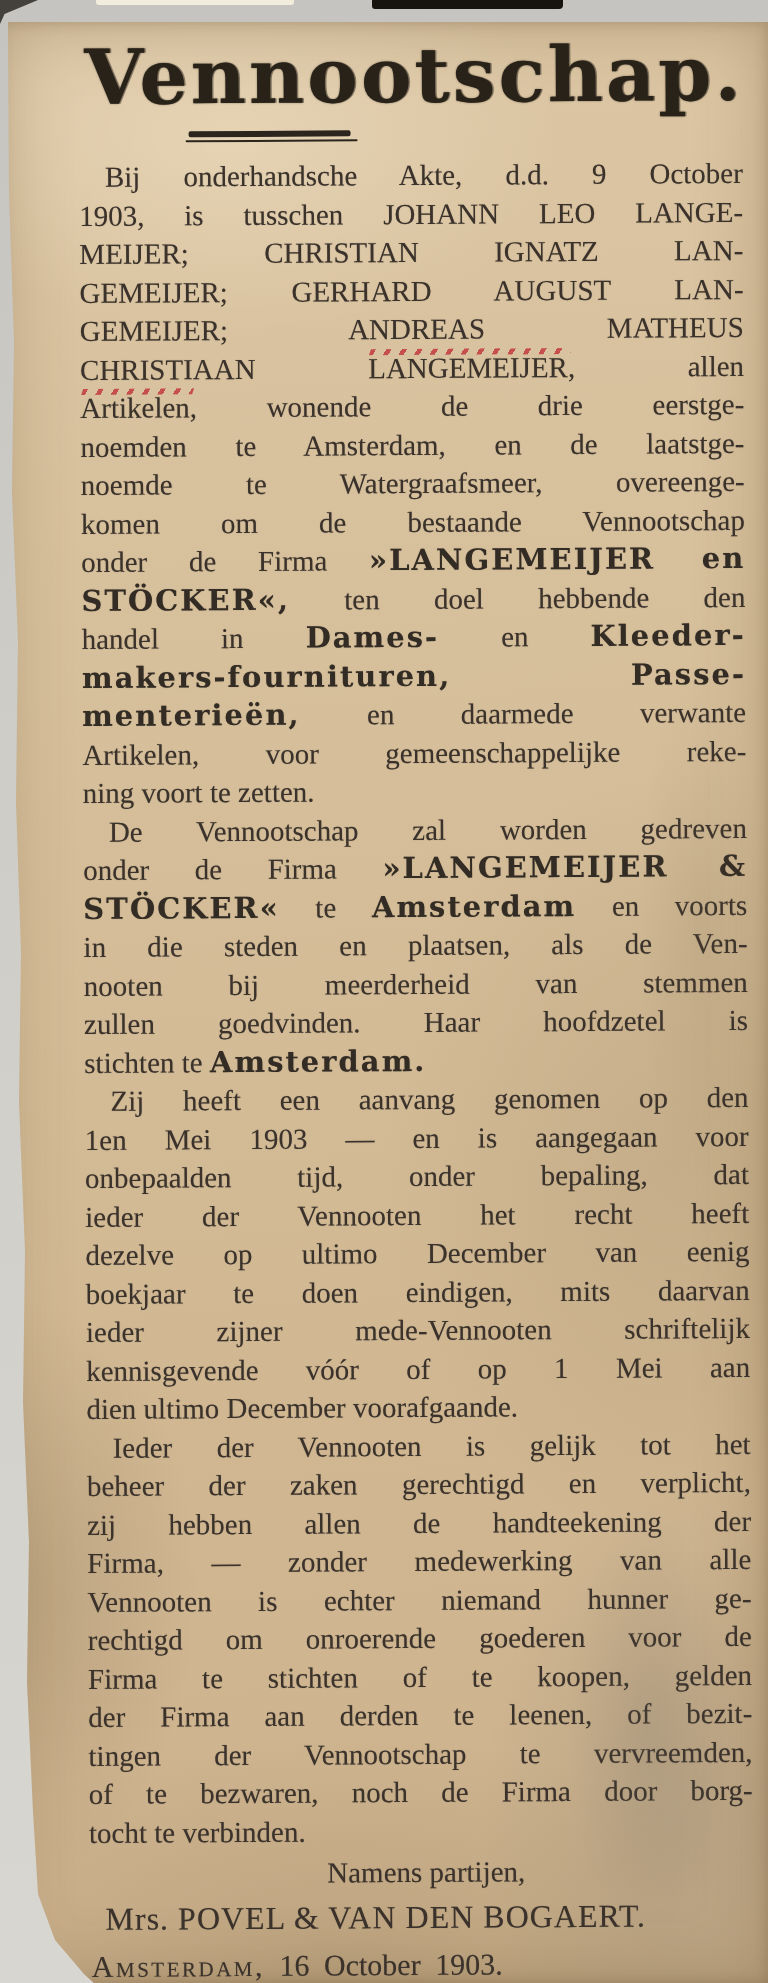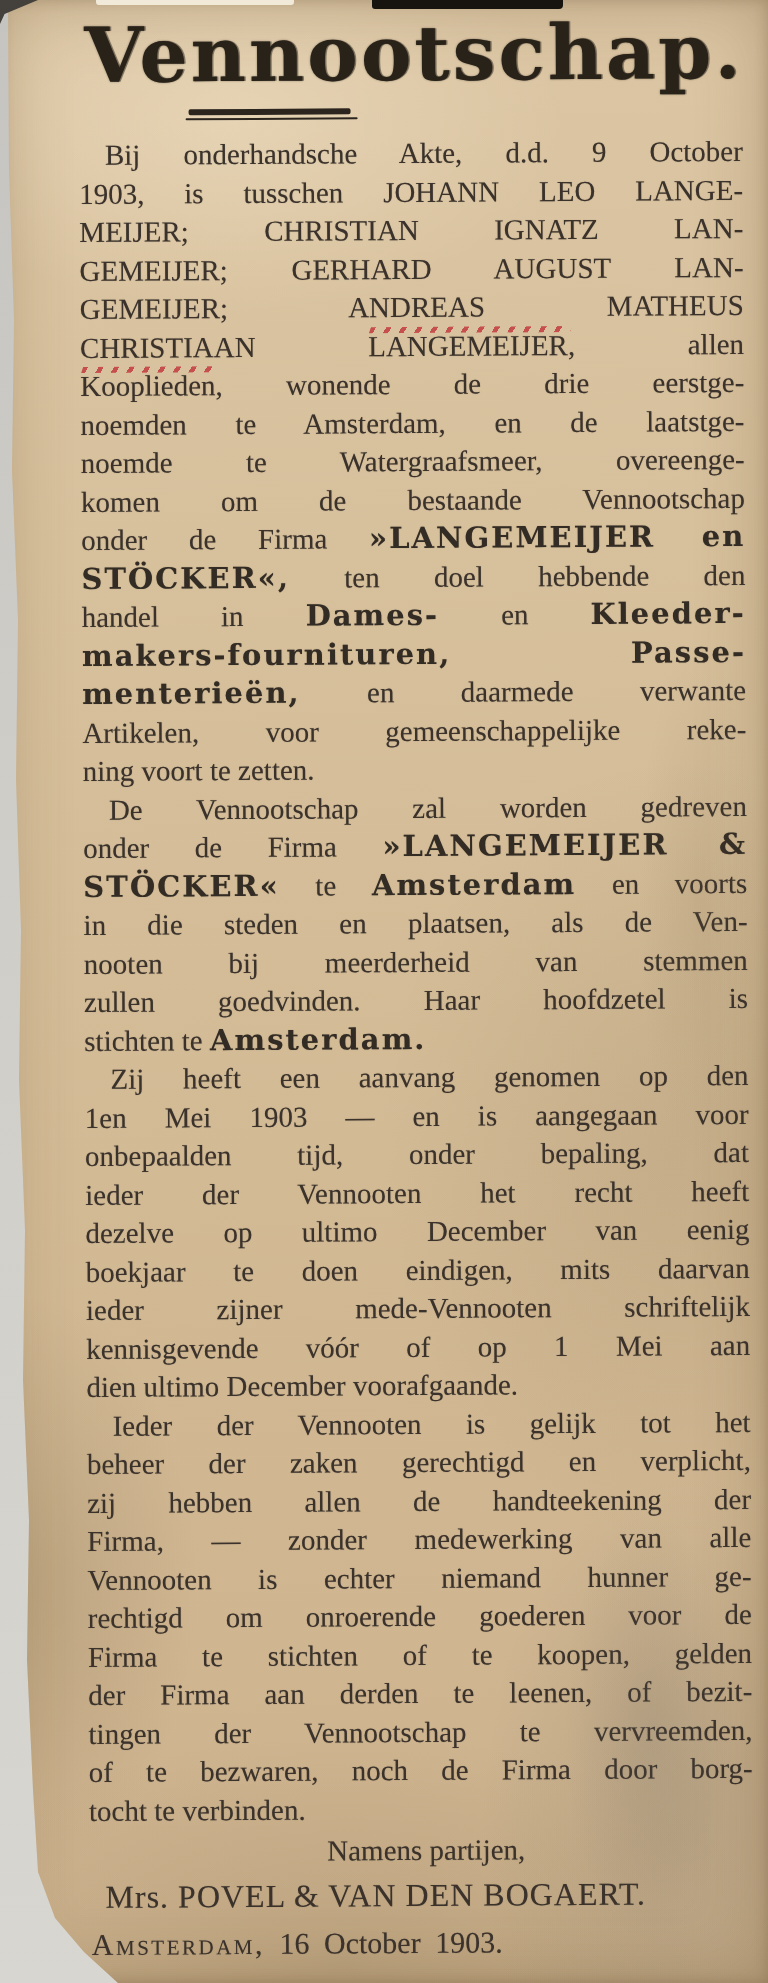--- a/index.html
+++ b/index.html
@@ -19,20 +19,21 @@
       19px 1080px, 21px 930px, 16px 780px, 18px 620px,
       12px 470px, 14px 320px, 9px 170px);
     background:
       radial-gradient(ellipse 520px 300px at 30% 6%, rgba(255,246,222,.30), transparent 65%),
       radial-gradient(ellipse 420px 560px at 88% 58%, rgba(115,95,62,.14), transparent 70%),
       radial-gradient(ellipse 300px 500px at 90% 92%, rgba(105,100,90,.20), transparent 70%),
       radial-gradient(ellipse 620px 320px at 45% 99%, rgba(110,88,58,.16), transparent 72%),
       radial-gradient(ellipse 260px 420px at 2% 80%, rgba(112,92,62,.22), transparent 70%),
       linear-gradient(176deg,#dcc6a4 0%,#d7c09c 28%,#d2ba95 58%,#cfb590 82%,#cbb18c 100%);
     box-shadow: inset 0 0 70px rgba(92,70,38,.30), inset 0 0 14px rgba(80,58,30,.25);
+    margin-top: 22px;
   }
 
   
   .mark-topleft  { position:absolute; top:0; left:0; width:38px; height:24px; background:#44403b;
                    clip-path:polygon(0 0,100% 0,12% 58%,0 100%); }
   .mark-topbar   { position:absolute; top:0; left:372px; width:191px; height:9px; background:#17140f;
                    border-radius:0 0 4px 3px; }
   .mark-topsliver{ position:absolute; top:0; left:96px; width:198px; height:5px;
                    background:rgba(245,239,223,.92); border-radius:0 0 3px 3px; }
 
@@ -99,21 +100,21 @@
     <div class="body-text">
 
       <p>
         </p>
         <div class="ln ind">Bij onderhandsche Akte, d.d. 9 October</div>
         <div class="ln">1903, is tusschen JOHANN LEO LANGE-</div>
         <div class="ln">MEIJER; CHRISTIAN IGNATZ LAN-</div>
         <div class="ln">GEMEIJER; GERHARD AUGUST LAN-</div>
         <div class="ln">GEMEIJER; ANDREAS MATHEUS</div>
         <div class="ln"><span>CHRISTIAAN </span><span class="redmark">LANGEMEIJER,</span><span> allen</span></div>
-        <div class="ln"><span class="redmark">Kooplieden,</span><span> wonende de drie eerstge-</span></div>
+        <div class="ln"><span class="redmark">Artikelen,</span><span> wonende de drie eerstge-</span></div>
         <div class="ln">noemden te Amsterdam, en de laatstge-</div>
         <div class="ln">noemde te Watergraafsmeer, overeenge-</div>
         <div class="ln">komen om de bestaande Vennootschap</div>
         <div class="ln"><span>onder de Firma </span><span class="antique">»LANGEMEIJER en</span></div>
         <div class="ln"><span class="antique">STÖCKER«,</span><span> ten doel hebbende den</span></div>
         <div class="ln"><span>handel in </span><span class="antique">Dames-</span><span> en </span><span class="antique">Kleeder-</span></div>
         <div class="ln antique">makers-fournituren, Passe-</div>
         <div class="ln"><span class="antique">menterieën,</span><span> en daarmede verwante</span></div>
         <div class="ln">Artikelen, voor gemeenschappelijke reke-</div>
         <div class="ln end">ning voort te zetten.</div>

